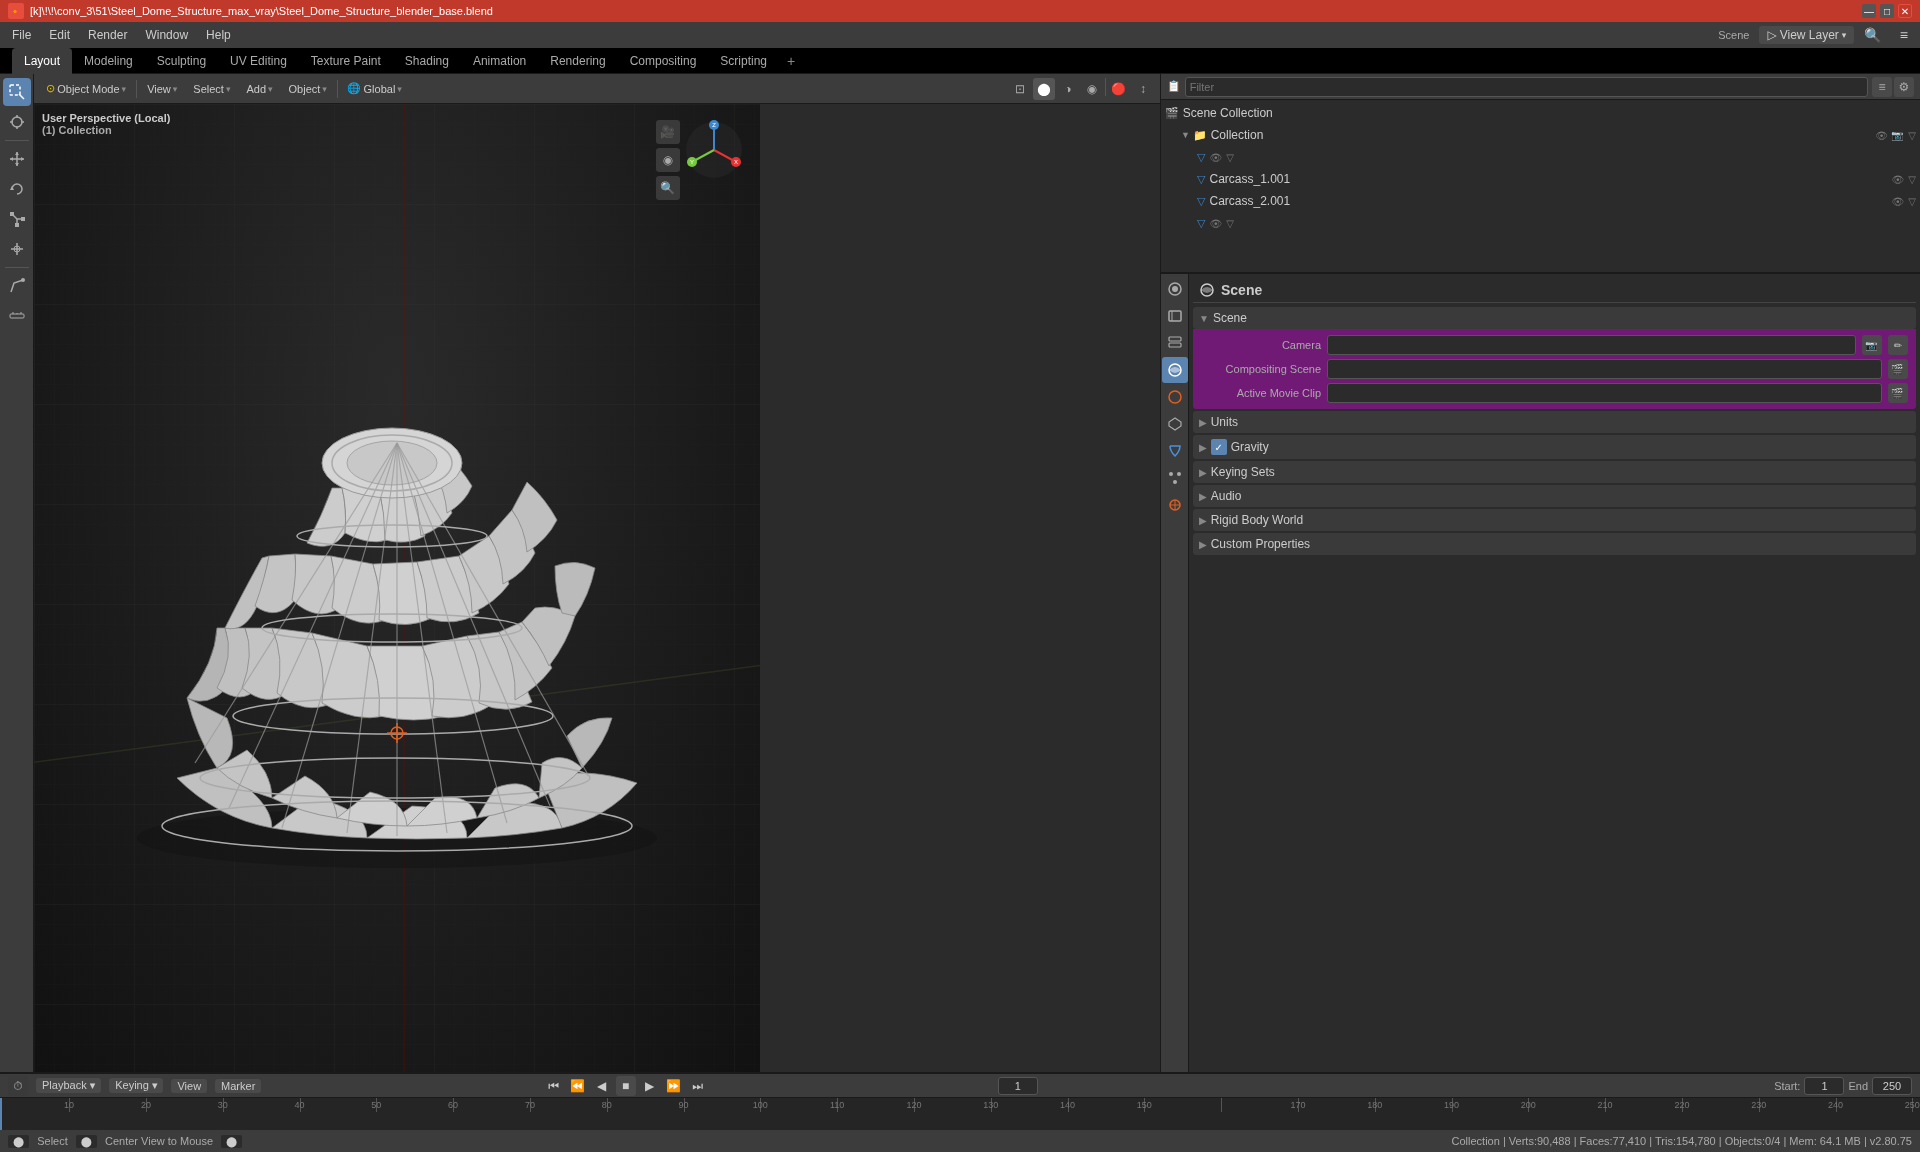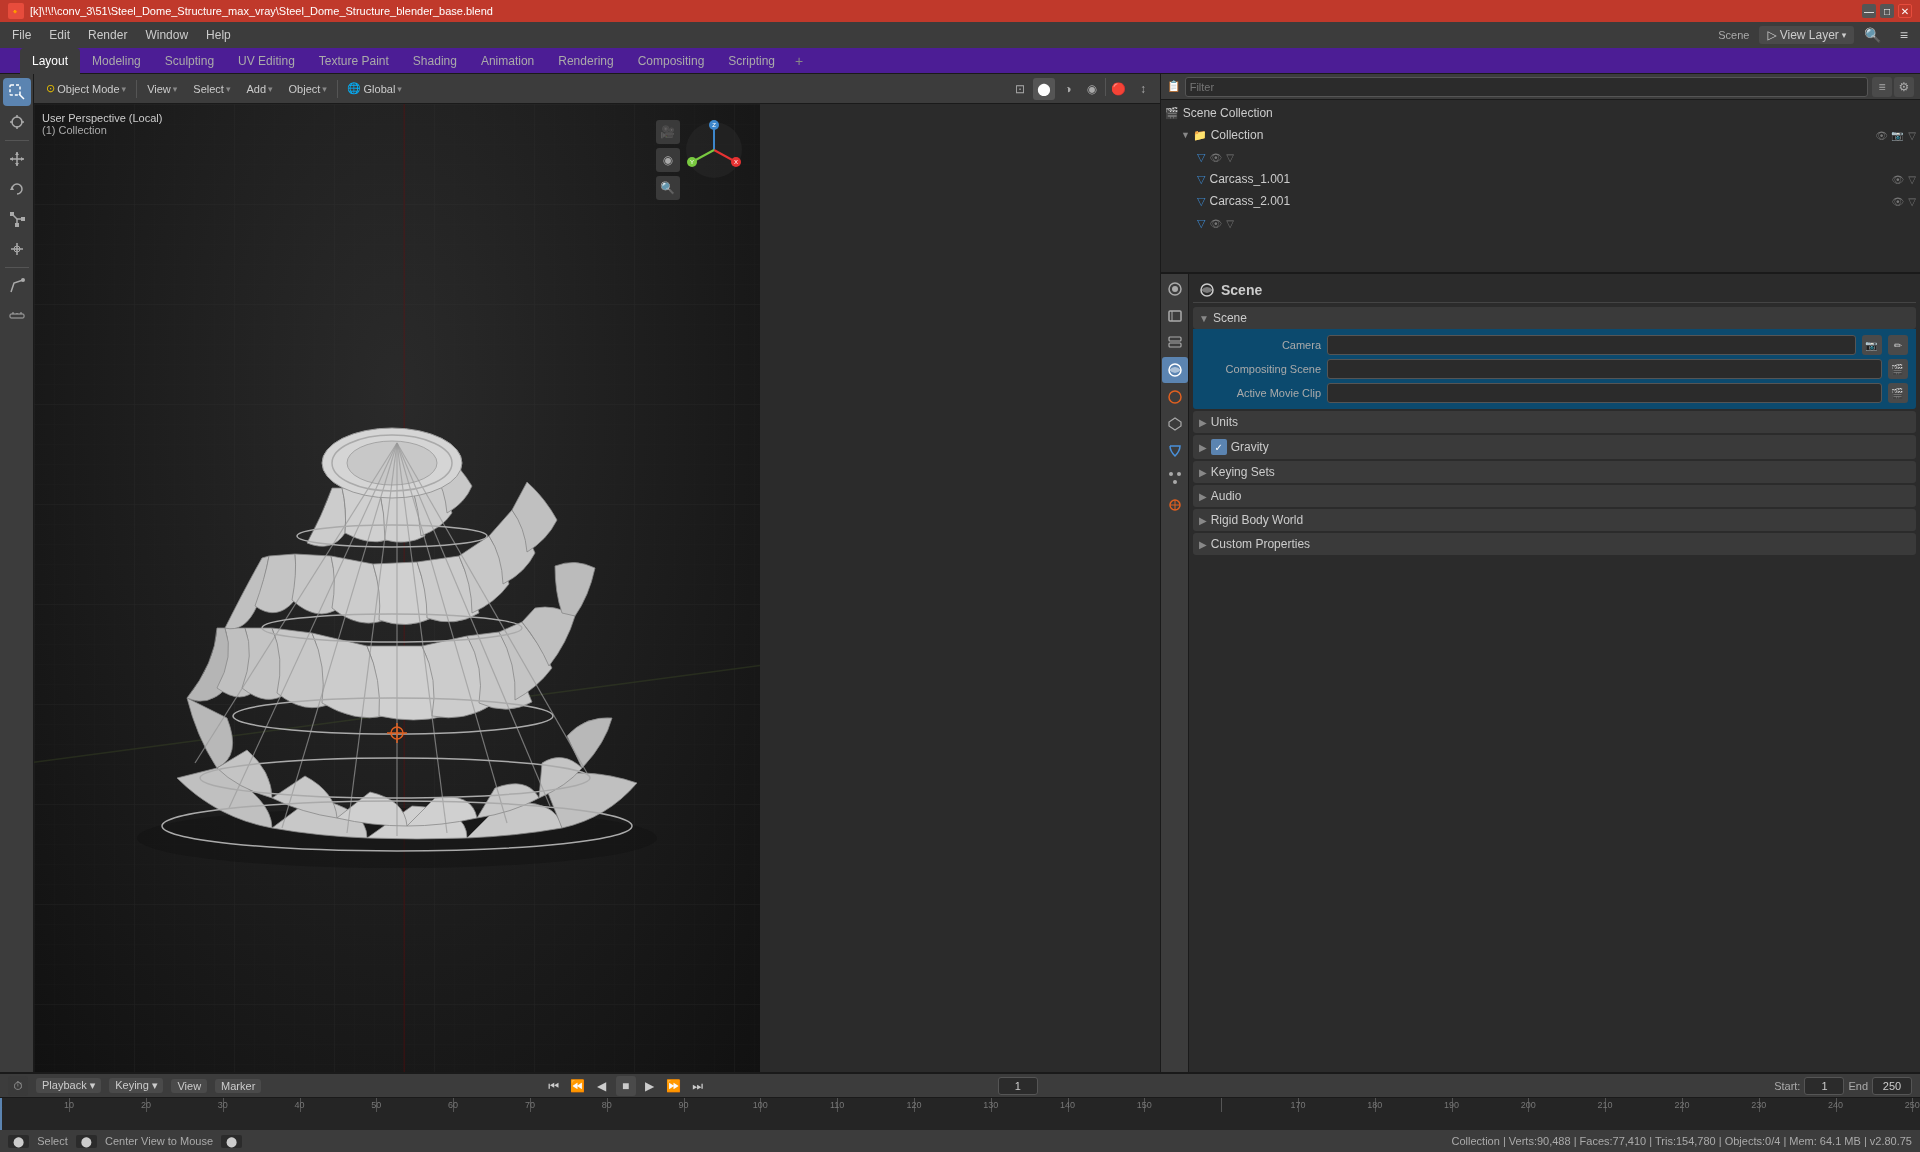--- a/index.html
+++ b/index.html
@@ -86,24 +86,24 @@
       font-size: 12px;
       color: #ccc;
       cursor: pointer;
       border-radius: 3px;
     }
 
     
     #workspace-tabs {
       width: 100%;
       height: 26px;
-      background: #4c1d95;
-      display: flex;
-      align-items: center;
-      padding: 0 20px;
+      background: #000000;
+      display: flex;
+      align-items: center;
+      padding: 0 12px;
       position: absolute;
       top: 48px;
       left: 0;
       z-index: 99;
       border-bottom: 1px solid #1a1a1a;
     }
     .workspace-tab {
       padding: 4px 12px;
       font-size: 12px;
       color: #aaa;
@@ -178,20 +178,21 @@
     }
 
     
     #viewport-info {
       position: absolute;
       top: 8px;
       left: 8px;
       font-size: 11px;
       color: #aaa;
       pointer-events: none;
+      font-weight: bold;
     }
 
     
     #gizmo {
       position: absolute;
       top: 16px;
       right: 16px;
       width: 60px;
       height: 60px;
     }
@@ -341,21 +342,21 @@
       padding: 4px 6px;
       background: #3a3a3a;
       border-radius: 3px;
       cursor: pointer;
       font-size: 12px;
       color: #ccc;
       gap: 4px;
     }
     .prop-section-content {
       padding: 4px 8px;
-      background: #0c4a6e;
+      background: #701a75;
       border-radius: 0 0 3px 3px;
     }
     .prop-row {
       display: flex;
       align-items: center;
       height: 24px;
       gap: 6px;
       font-size: 11px;
     }
     .prop-label {

